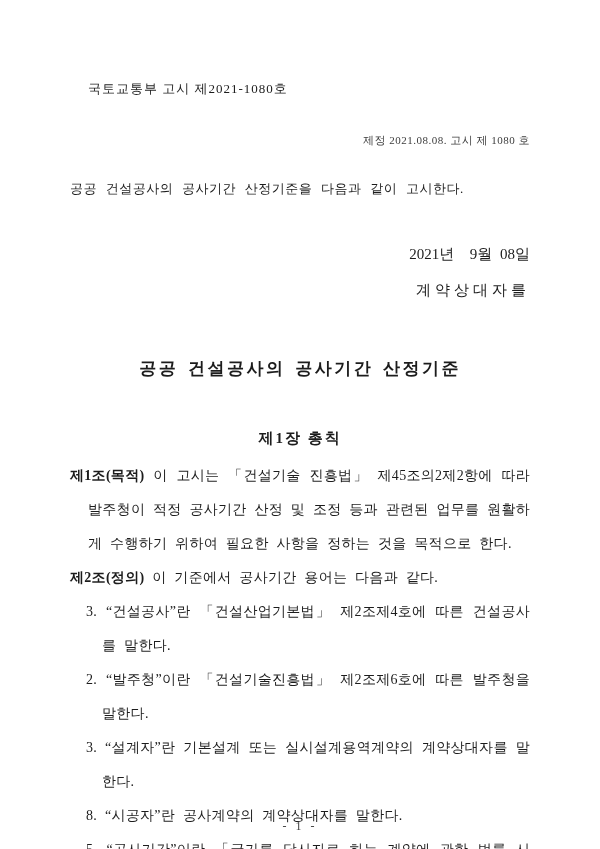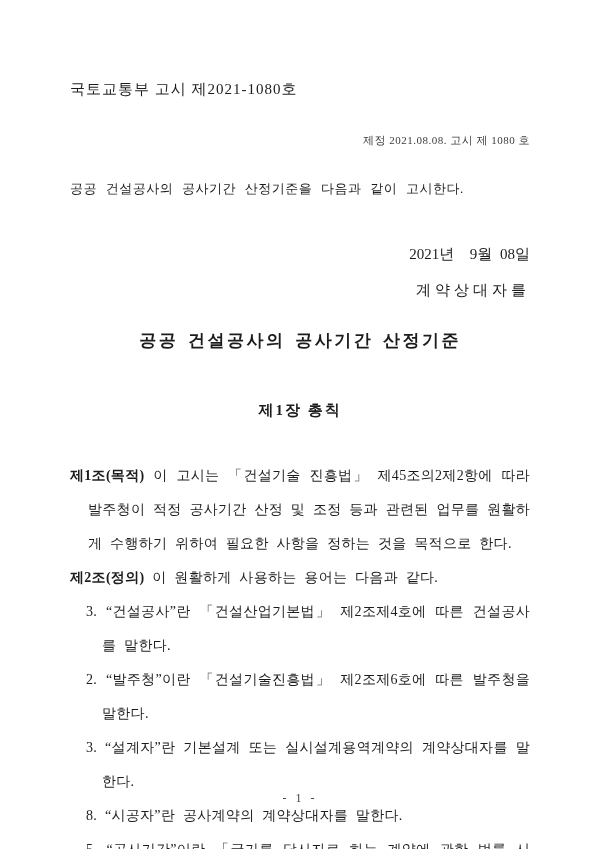--- a/index.html
+++ b/index.html
@@ -9,25 +9,26 @@
     width: 600px;
     height: 849px;
     margin: 0 auto;
     background: #ffffff;
     overflow: hidden;
     font-family: "Liberation Serif", "DejaVu Serif", serif;
     color: #1c1c1c;
   }
   .block { position: absolute; left: 70px; right: 70px; }
   .txt-right { text-align: right; }
-  .txt-center { text-align: center; }
+  .txt-center { text-align: center; margin-top: 28px; }
   .notice-number {
     top: 80px;
-    font-size: 15px;
+    font-size: 13px;
     letter-spacing: 1px;
+    margin-left: 18px;
   }
   .revision-info {
     top: 133px;
     font-size: 11px;
     color: #3c3c3c;
     letter-spacing: 0.5px;
   }
   .intro {
     top: 180px;
     font-size: 13px;
@@ -100,21 +101,21 @@
   <div class="block issuer txt-right">계약상대자를</div>
 
   <div class="block doc-title txt-center">공공 건설공사의 공사기간 산정기준</div>
 
   <div class="block chapter txt-center">제1장 총칙</div>
 
   <div class="block body-text">
 
     <p class="article"><b>제1조(목적)</b><span> 이 고시는 「건설기술 진흥법」 제45조의2제2항에 따라 발주청이 적정 공사기간 산정 및 조정 등과 관련된 업무를 원활하게 수행하기 위하여 필요한 사항을 정하는 것을 목적으로 한다.</span></p>
 
-    <p class="article"><b>제2조(정의)</b><span> 이 원활하게 사용하는 용어는 다음과 같다.</span></p>
+    <p class="article"><b>제2조(정의)</b><span> 이 기준에서 공사기간 용어는 다음과 같다.</span></p>
 
     <div class="definitions">
       <p class="definition-item">3. “건설공사”란 「건설산업기본법」 제2조제4호에 따른 건설공사를 말한다.</p>
       <p class="definition-item">2. “발주청”이란 「건설기술진흥법」 제2조제6호에 따른 발주청을 말한다.</p>
       <p class="definition-item">3. “설계자”란 기본설계 또는 실시설계용역계약의 계약상대자를 말한다.</p>
       <p class="definition-item">8. “시공자”란 공사계약의 계약상대자를 말한다.</p>
       <p class="definition-item">5. “공사기간”이란 「국가를 당사자로 하는 계약에 관한 법률 시행령」</p>
     </div>
 
   </div>

